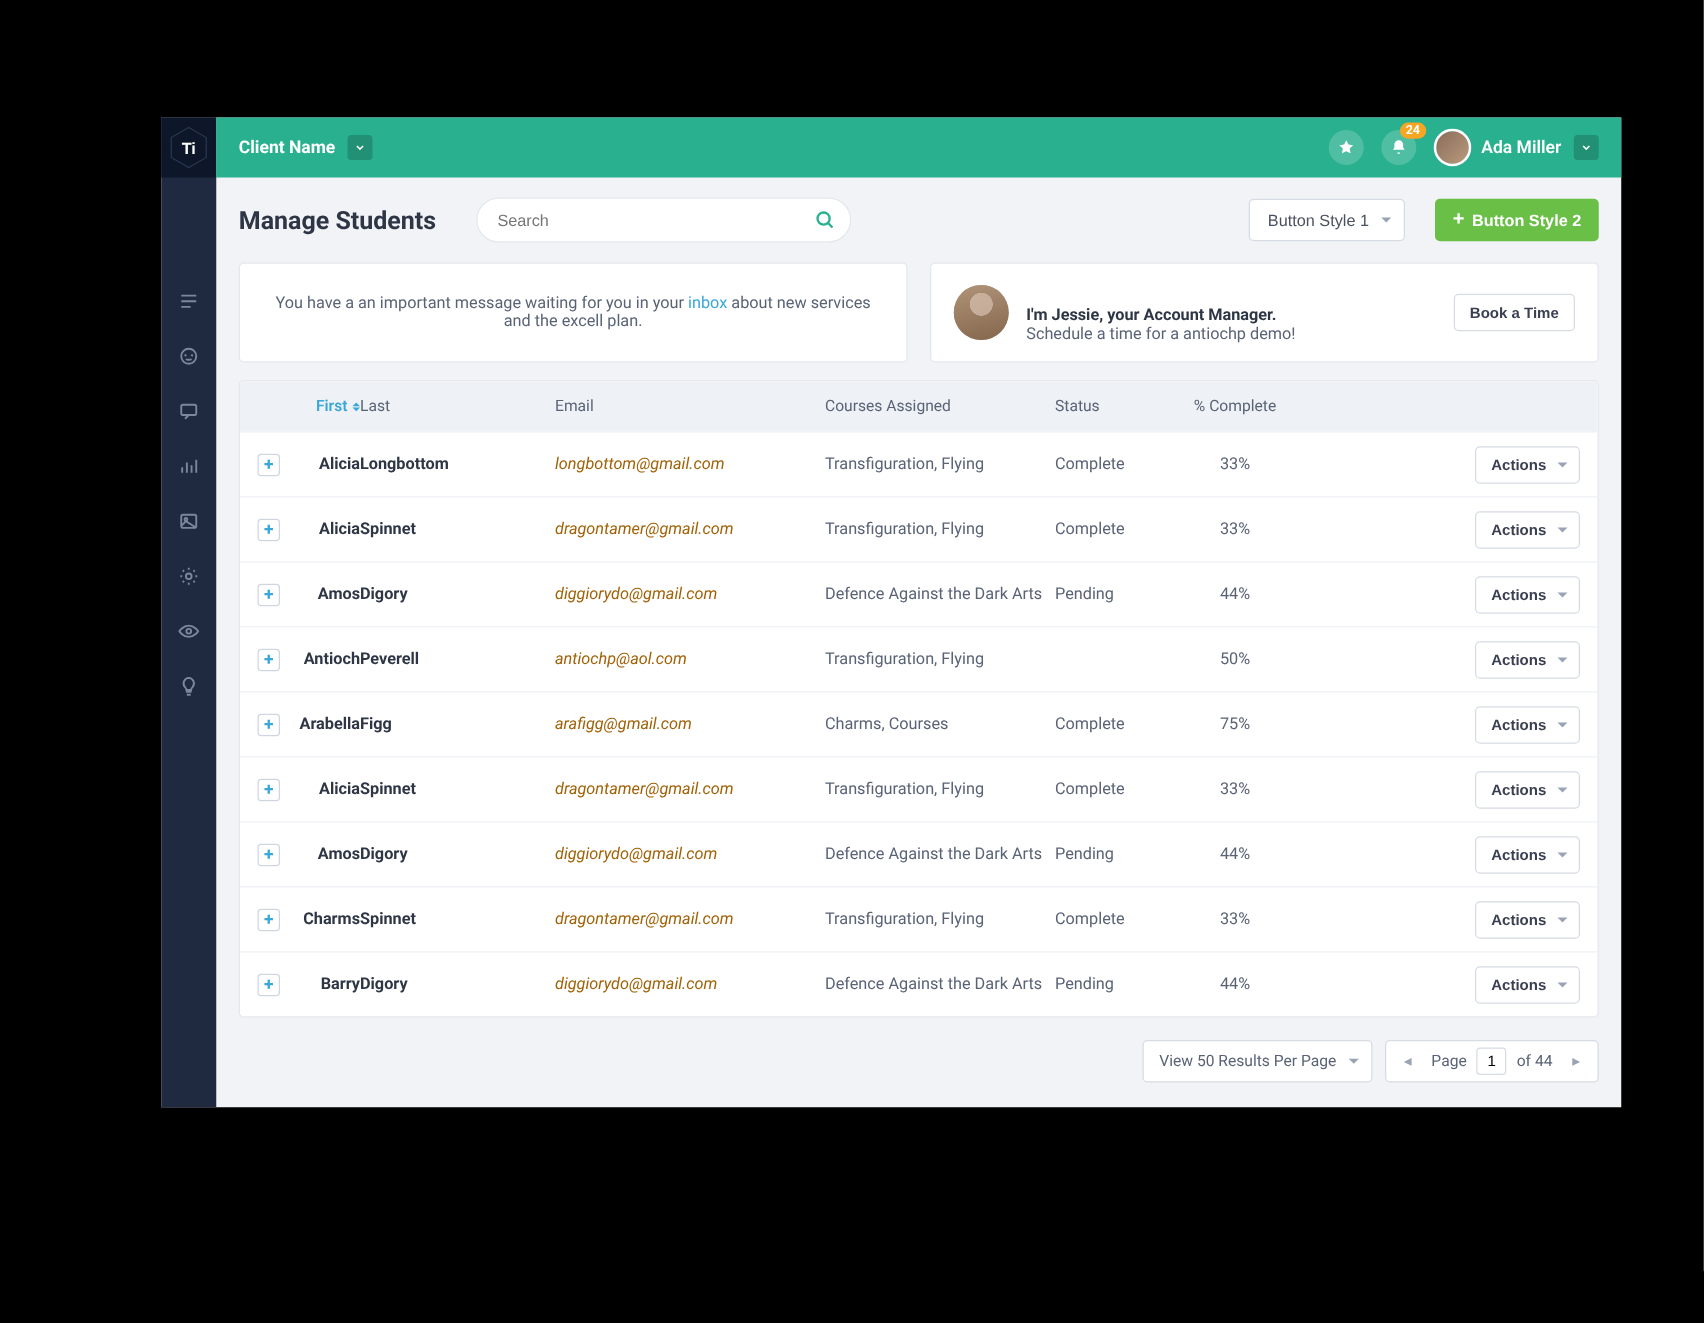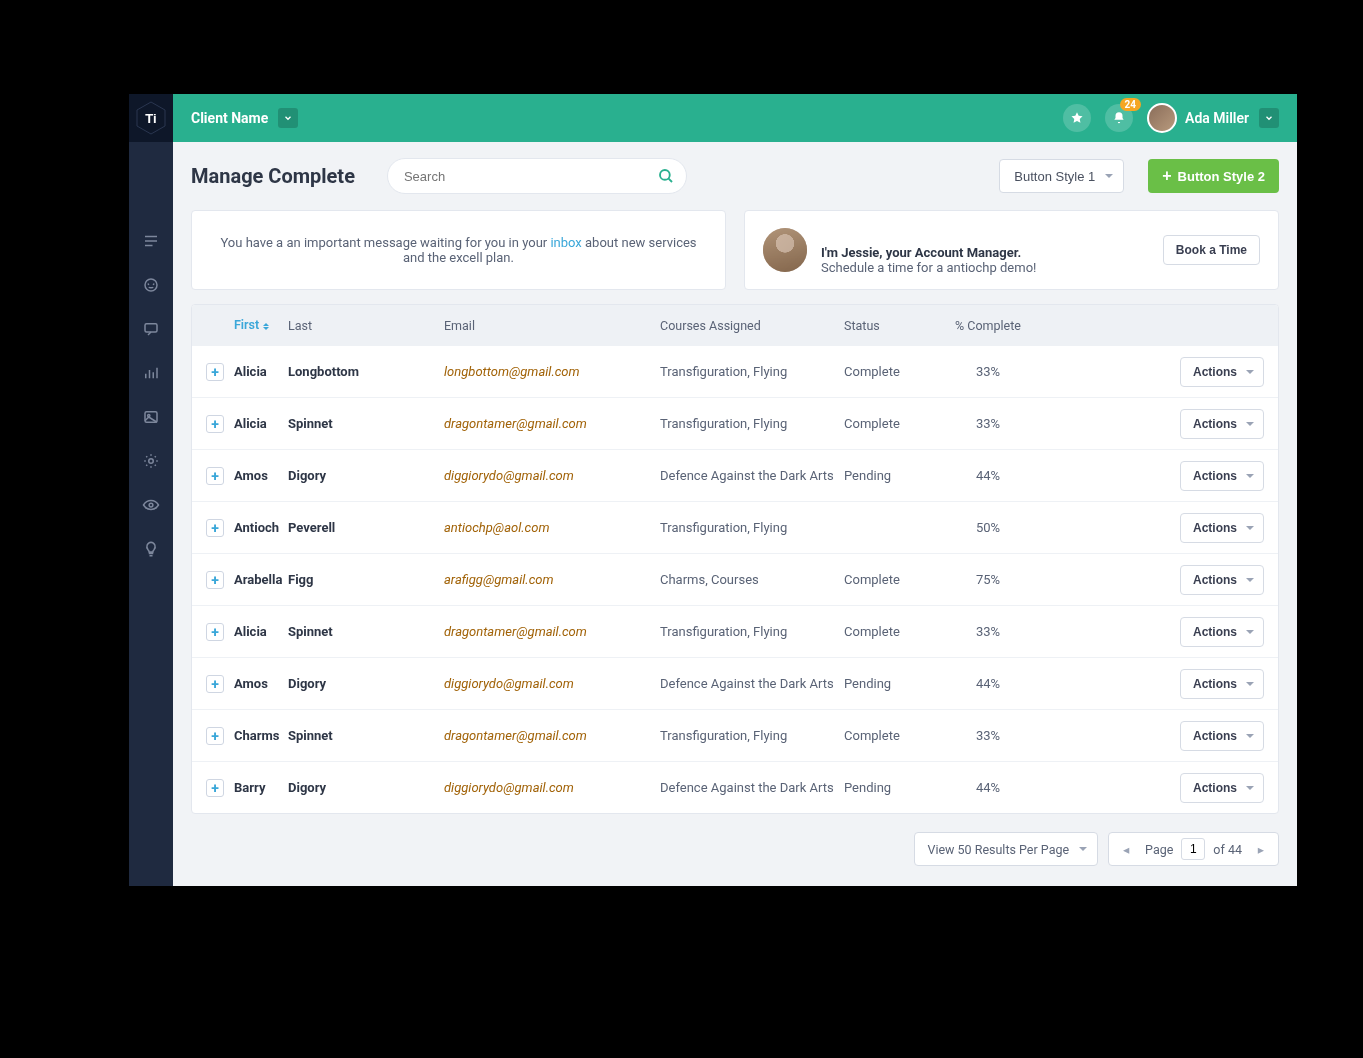--- a/index.html
+++ b/index.html
@@ -42,21 +42,21 @@
   .card a { color:#3aa7d9; text-decoration:none; }
   .mgr-av { width:44px; height:44px; border-radius:50%; background:linear-gradient(135deg,#a8876b,#7a5d45); margin-right:14px; flex-shrink:0; position:relative; overflow:hidden; }
   .mgr-av::after{ content:""; position:absolute; inset:0; background: radial-gradient(circle at 50% 35%, #e8d6c6 0 25%, transparent 26%), linear-gradient(#b79d82,#8a6d52); opacity:.6; }
   .mgr-text { flex:1; }
   .mgr-text .t1 { font-weight:700; color:#2e3646;margin-top:20px; }
   .btn-sm { height:30px; border:1px solid #d6dbe4; background:#fff; border-radius:4px; padding:0 12px; font-size:12px; font-weight:600; color:#3a3f51; cursor:pointer; }
   
   .table-wrap { margin:0 18px; border:1px solid #e3e7ee; border-radius:4px; background:#fff; overflow:hidden; }
   .thead { height:40px; background:#eef1f5; display:flex; align-items:center; padding:0 14px; font-size:12.5px; color:#5a6376; }
   .col-exp  { width:28px; }
-  .col-first{ width:54px; }
+  .col-first{ width:54px;text-align:right; }
   .col-last { width:156px; }
   .col-email{ width:216px; }
   .col-crs  { width:184px; }
   .col-stat { width:88px; }
   .col-pct  { width:112px; text-align:center; }
   .col-act  { flex:1; text-align:right; }
   .thead .col-first { color:#3aa7d9; font-weight:600; }
   .sort-icon { display:inline-flex; flex-direction:column; margin-left:4px; vertical-align:middle; }
   .sort-icon span { width:0; height:0; border:3px solid transparent; }
   .sort-icon .up { border-bottom-color:#3aa7d9; margin-bottom:1px; }
@@ -160,21 +160,21 @@
       <span class="avatar"></span>
       <span class="uname">Ada Miller</span>
       <span class="chev-btn">
           <svg viewBox="0 0 24 24" stroke-width="3">
             <path d="M6 9l6 6 6-6"></path>
           </svg>
         </span>
     </div>
 
     <div class="toolbar">
-      <div class="page-title">Manage Complete</div>
+      <div class="page-title">Manage Students</div>
       <div class="search">
         <input type="text" placeholder="Search" style="">
         <svg viewBox="0 0 24 24" stroke-width="2.5">
             <circle cx="10.5" cy="10.5" r="6.5"></circle>
             <path d="M20 20l-4.5-4.5"></path>
           </svg>
       </div>
       <button class="btn-outline">Button Style 1</button>
       <button class="btn-primary">
           <span class="plus">+</span>

